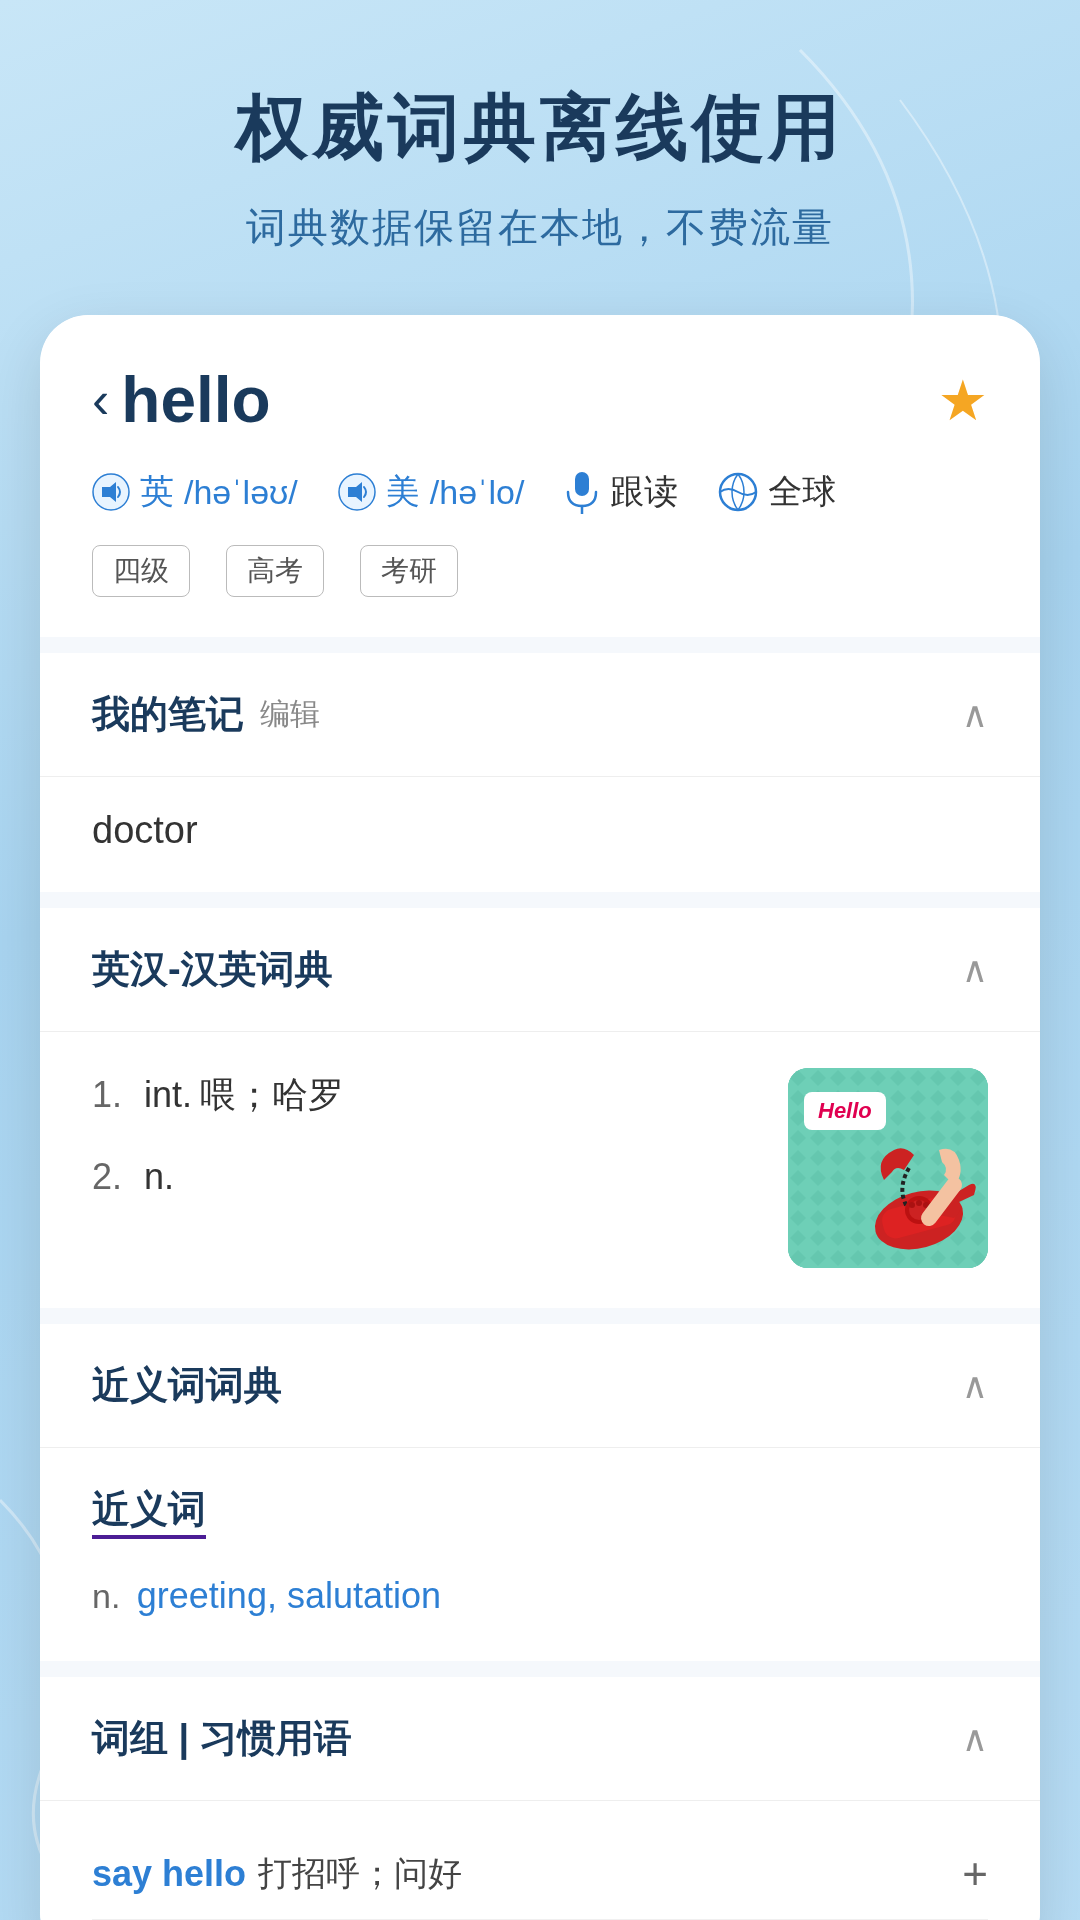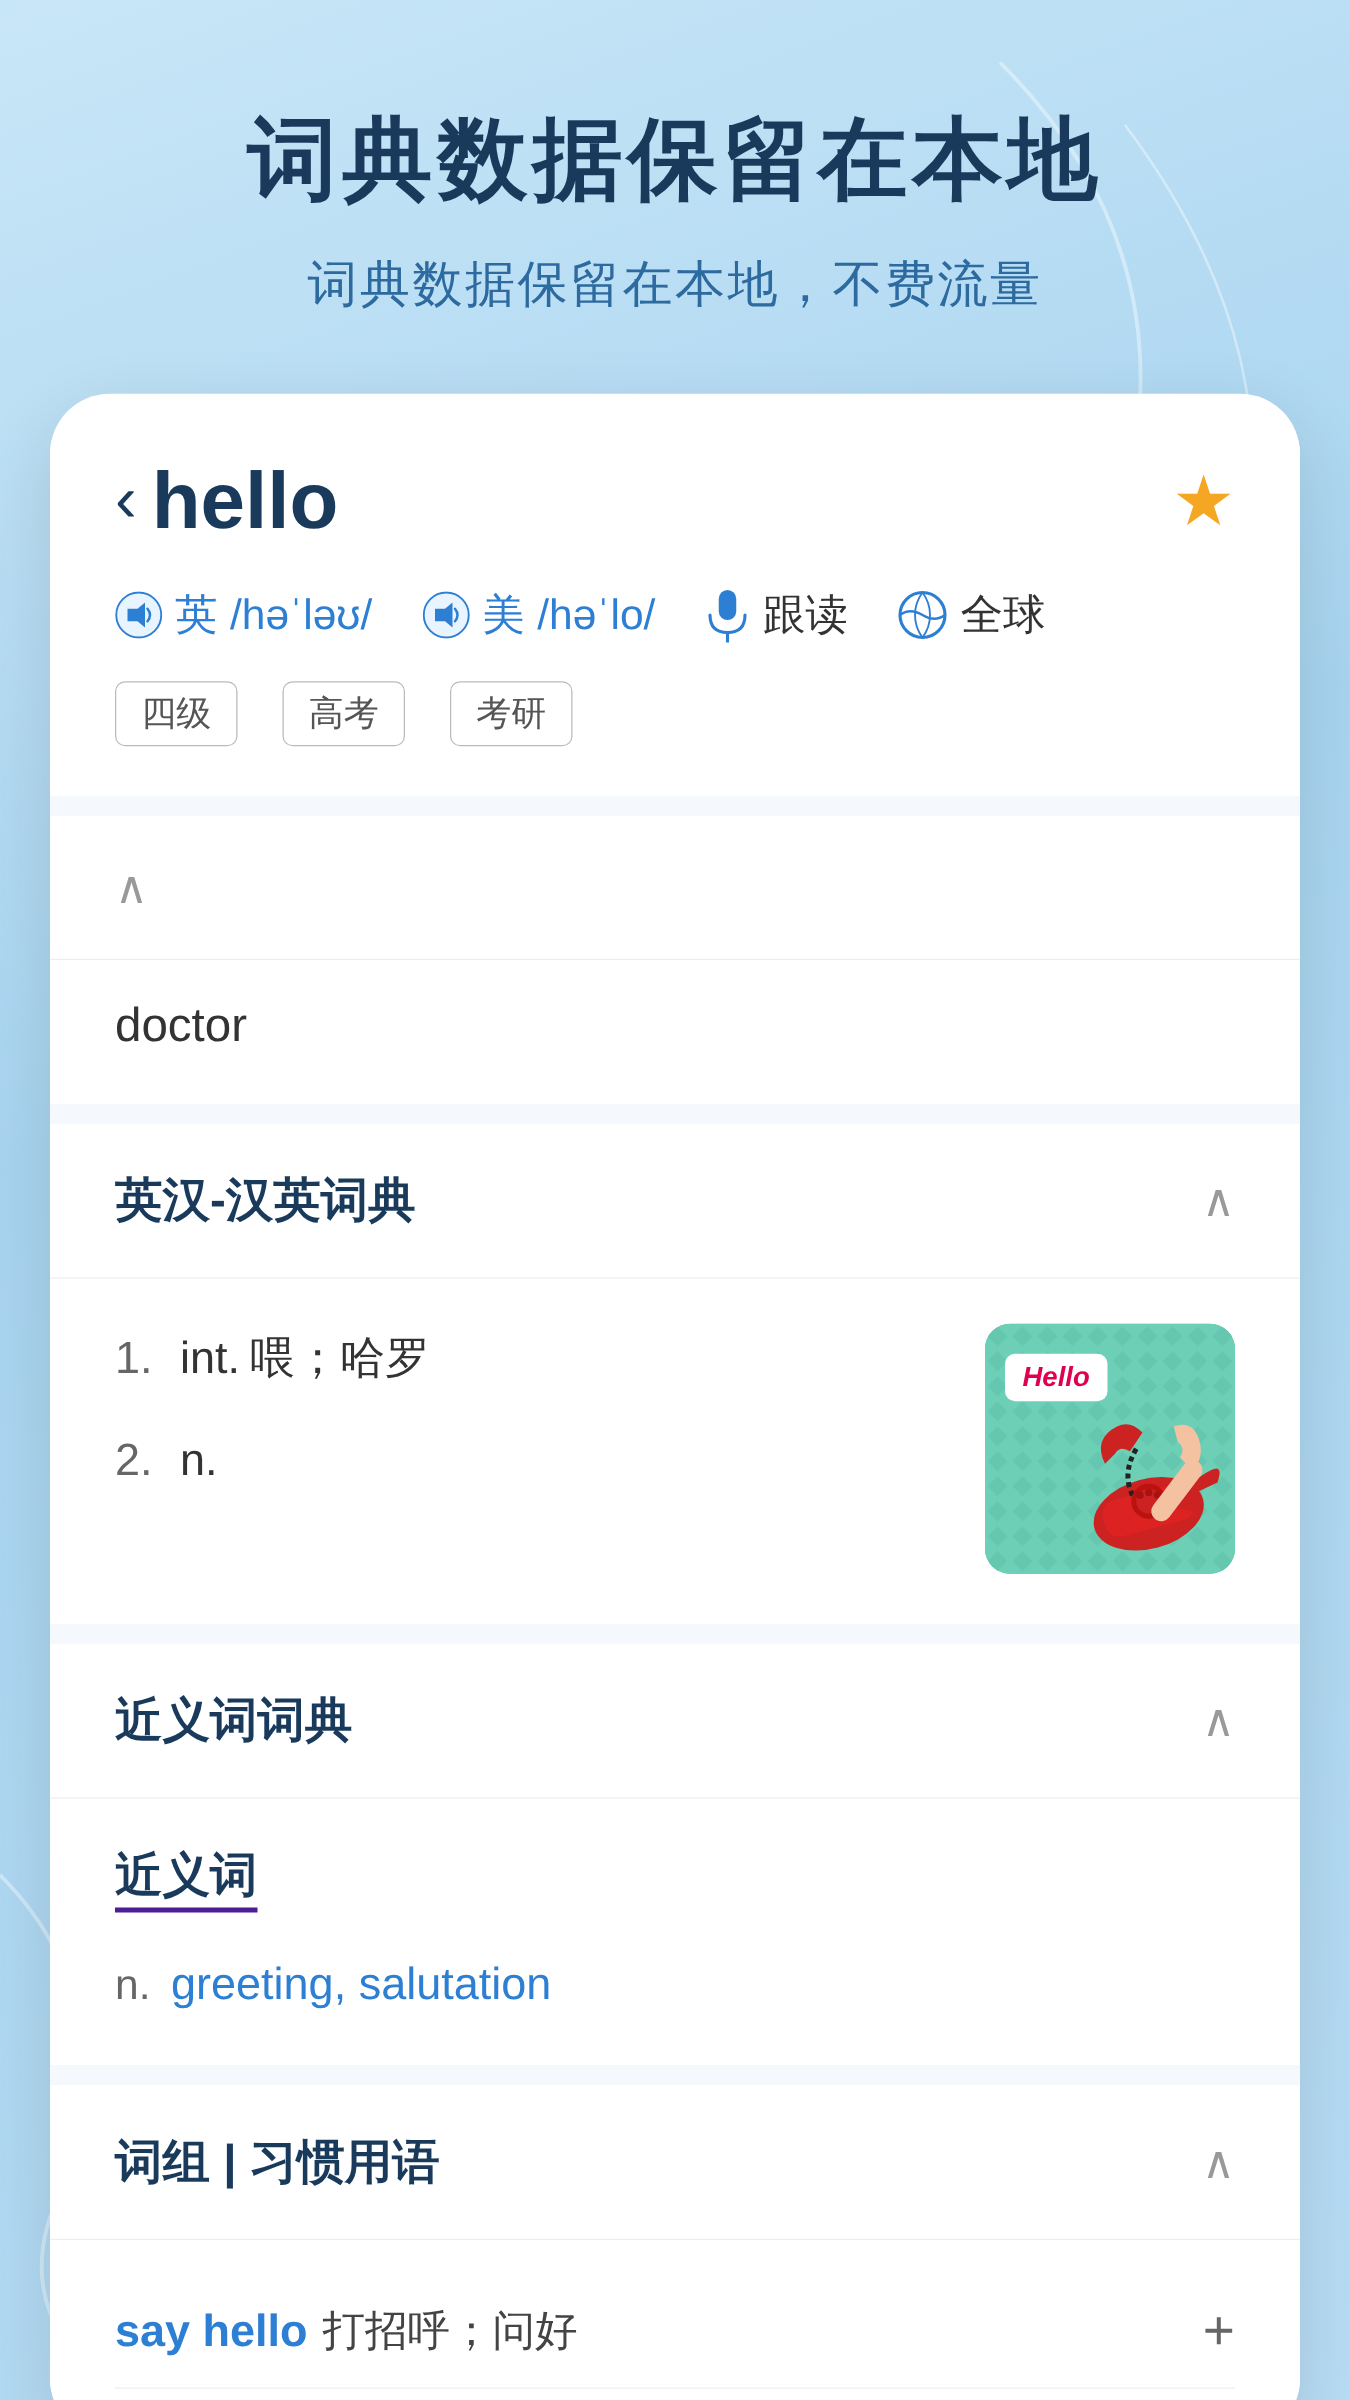--- a/index.html
+++ b/index.html
@@ -276,21 +276,21 @@
 <div class="bg-decoration">
   <svg width="1080" height="1920" viewBox="0 0 1080 1920">
     <path d="M 800 50 Q 950 200 900 400 Q 850 600 1000 700" stroke="white" stroke-width="3" fill="none"></path>
     <path d="M 900 100 Q 1050 300 980 500" stroke="white" stroke-width="2" fill="none"></path>
     <path d="M 0 1500 Q 100 1600 50 1750 Q 0 1850 100 1920" stroke="white" stroke-width="3" fill="none"></path>
     <path d="M 50 1600 Q 150 1700 100 1850" stroke="white" stroke-width="2" fill="none"></path>
   </svg>
 </div>
 
 <div class="top-section">
-  <div class="main-title">词典数据保留在本地</div>
+  <div class="main-title">权威词典离线使用</div>
   <div class="sub-title">词典数据保留在本地，不费流量</div>
 </div>
 
 <div class="card">
 
   <div class="card-header">
     <div class="word-row">
       <div class="back-word">
         <span class="back-icon">‹</span>
         <span class="word-text">hello</span>
@@ -342,20 +342,24 @@
 
     <div class="tags-row">
       <span class="tag">四级</span>
       <span class="tag">高考</span>
       <span class="tag">考研</span>
     </div>
   </div>
 
   <div class="section">
     <div class="section-header">
+      <div class="section-title-row">
+        <span class="section-title">我的笔记</span>
+        <span class="section-edit" style="margin-left:16px;">编辑</span>
+      </div>
       <span class="chevron-up">∧</span>
     </div>
     <div class="note-content">
       <span>doctor</span>
     </div>
   </div>
 
   <div class="section">
     <div class="section-header">
       <span class="section-title">英汉-汉英词典</span>

